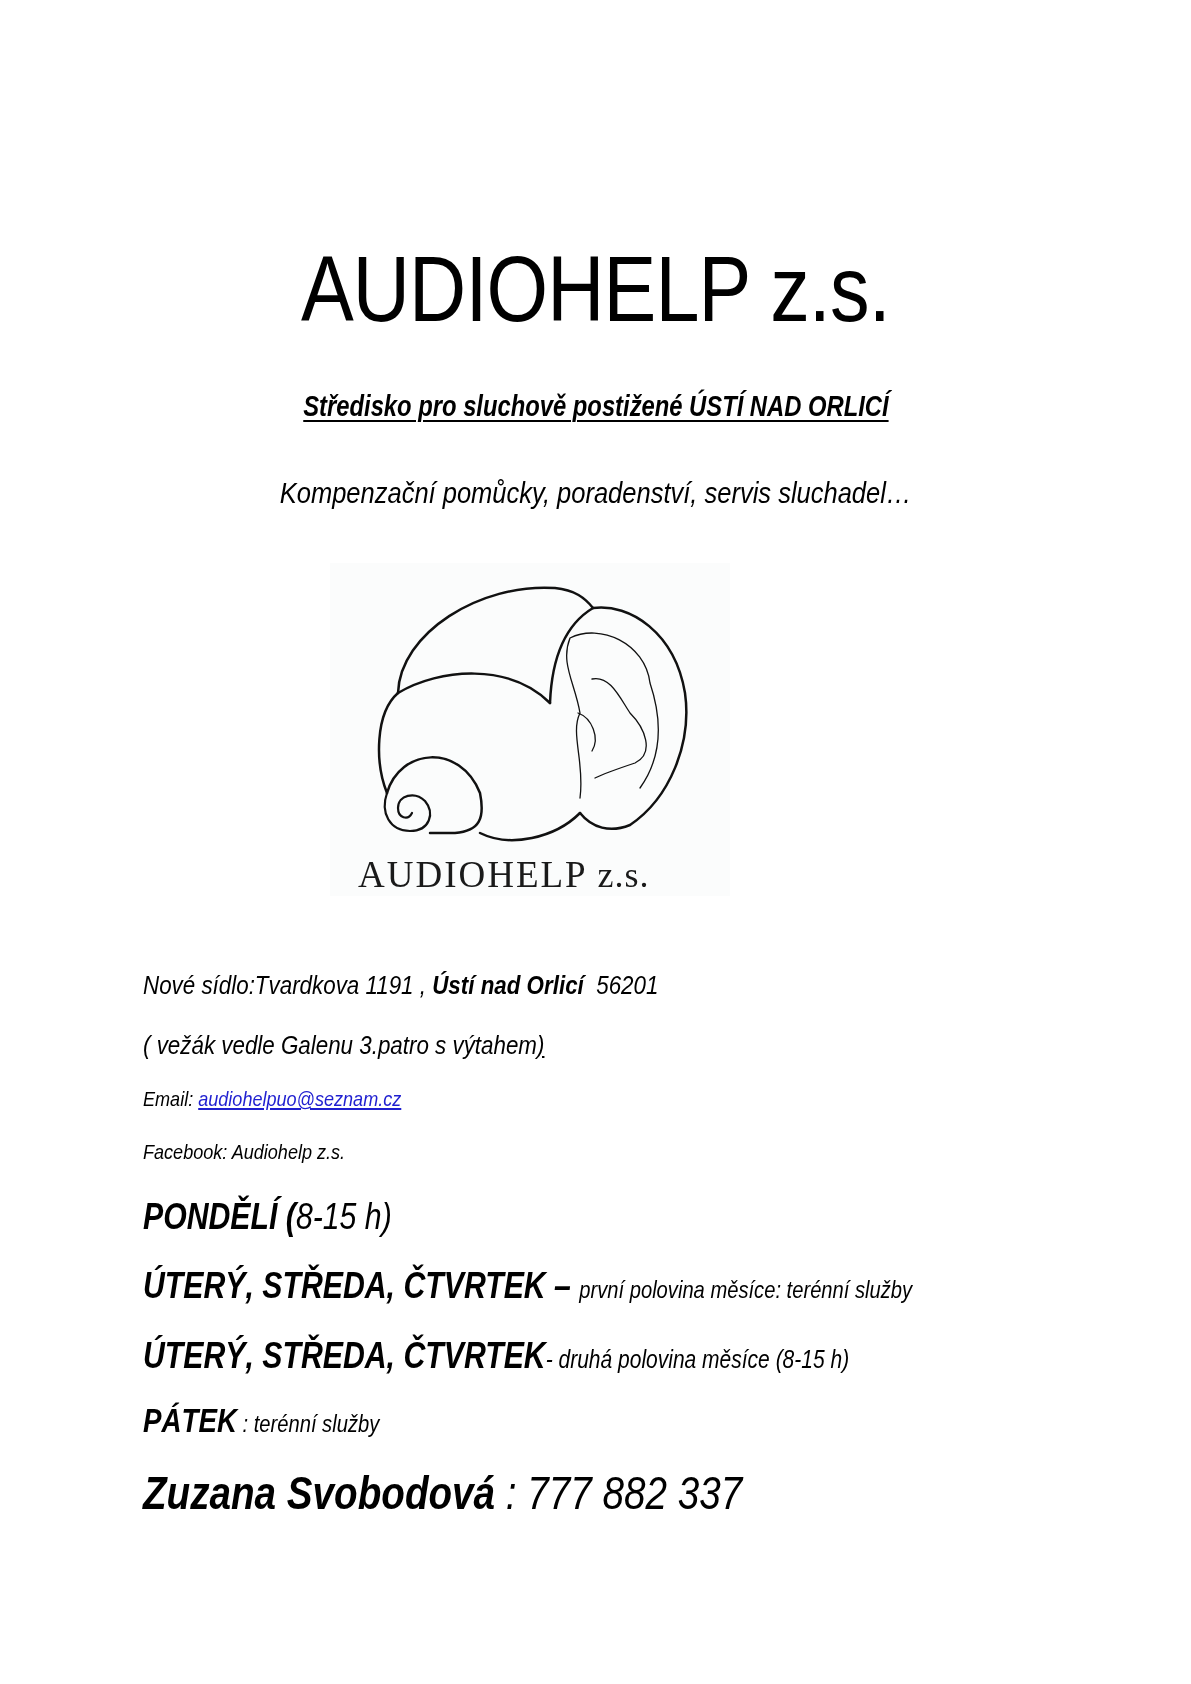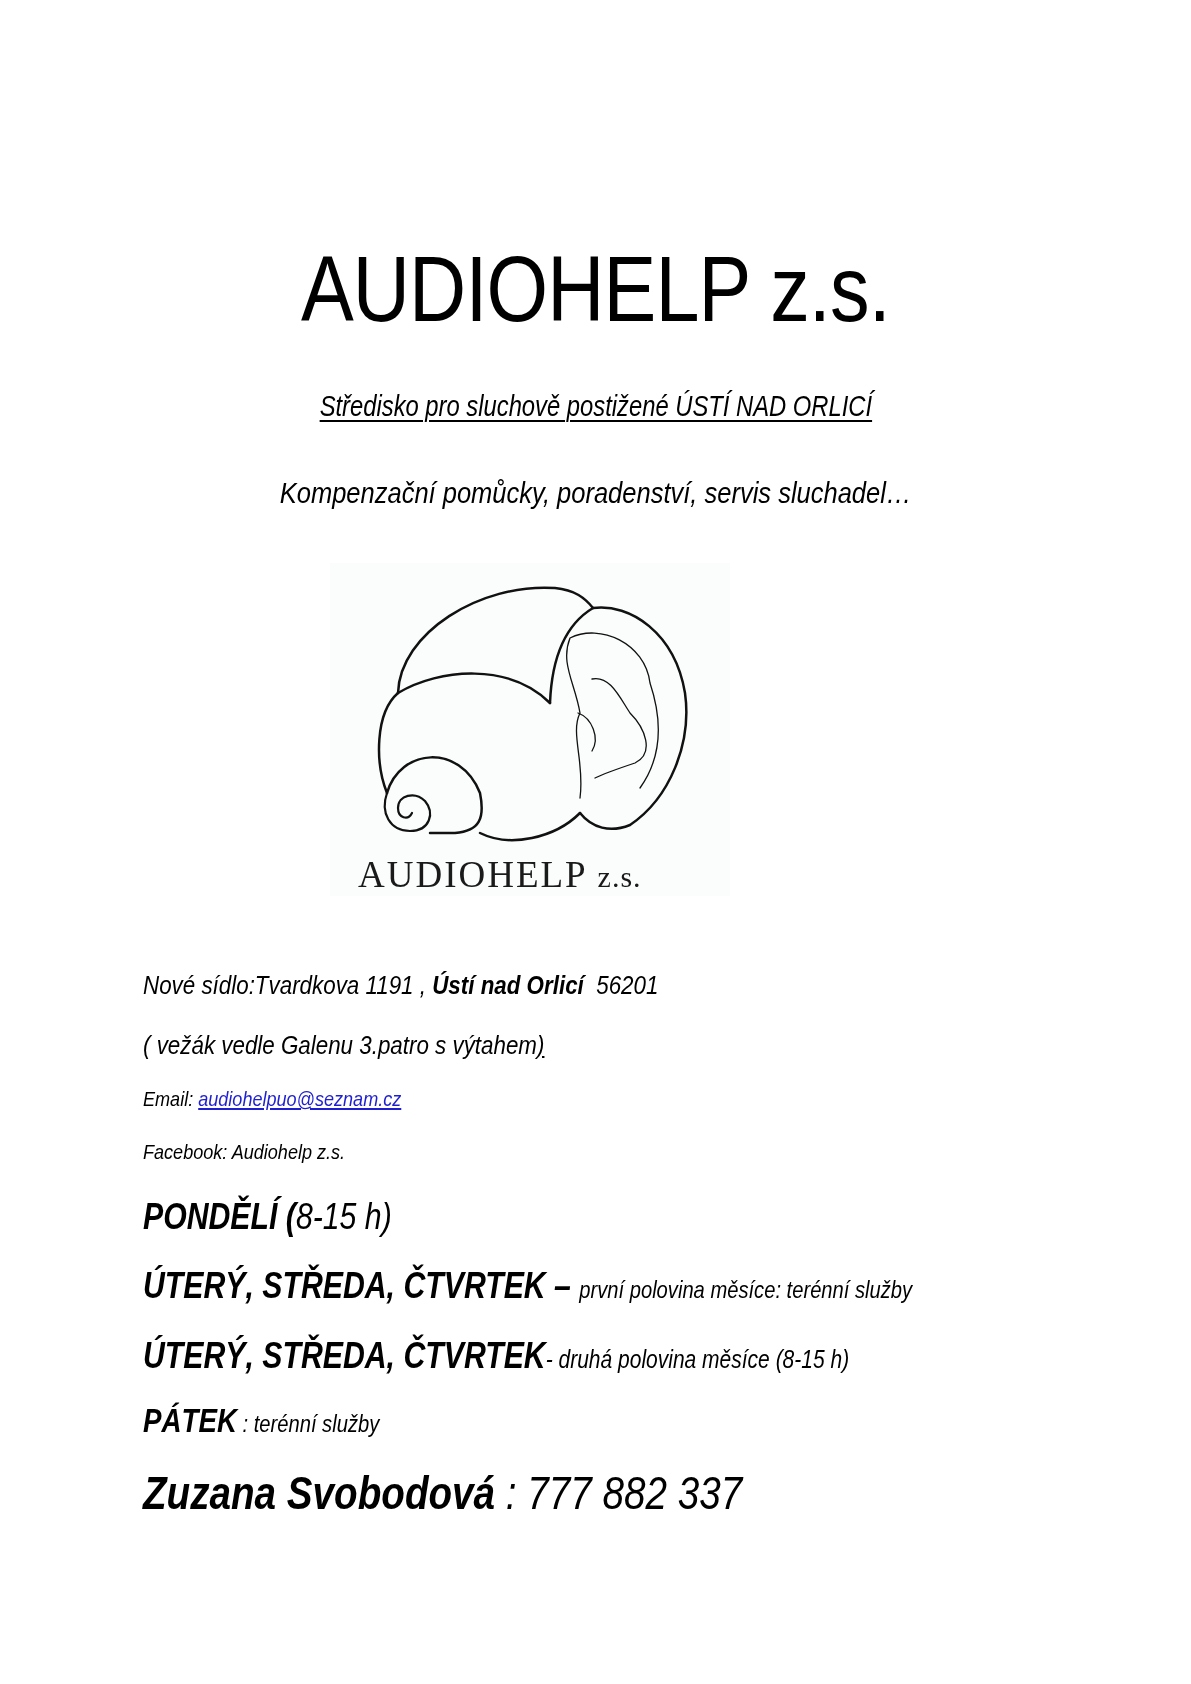--- a/index.html
+++ b/index.html
@@ -2,32 +2,32 @@
 <html><head>
   <meta charset="utf-8">
   <style>
     html, body { margin: 0; padding: 0; background: #ffffff; }
     body { width: 1191px; height: 1684px; position: relative; overflow: hidden;
            font-family: "Liberation Sans", "DejaVu Sans", sans-serif; color: #000; }
     .line { position: absolute; white-space: nowrap; line-height: 1; transform-origin: left top; }
     .center { left: 0; width: 1191px; text-align: center; }
     .title { top: 243px; font-size: 92px; font-weight: normal; letter-spacing: -1px; }
     .title span { display: inline-block; transform: scaleX(0.86); transform-origin: center; }
-    .subtitle { top: 392px; font-size: 29px; font-style: italic; font-weight: normal; }
+    .subtitle { top: 392px; font-size: 29px; font-style: italic; font-weight: bold; }
     .subtitle span { display: inline-block; transform: scaleX(0.82); transform-origin: center;
                      text-decoration: underline; text-decoration-thickness: 2px; text-underline-offset: 4px; }
     .tagline { top: 458px; font-size: 30px; font-style: italic; margin-top: 20px; }
     .tagline span { display: inline-block; transform: scaleX(0.85); transform-origin: center; }
 
     .logo { position: absolute; left: 330px; top: 563px; width: 400px; height: 333px;
             background: #fbfcfc; }
     .logo svg { position: absolute; left: 0; top: 0; }
     .logo-caption { position: absolute; left: 28px; top: 290px; font-family: "Liberation Serif", "DejaVu Serif", serif;
                     font-size: 37px; letter-spacing: 2px; color: #1a1a1a; white-space: nowrap; }
-    .logo-caption .zs { font-size: 30px; letter-spacing: 1px; margin-top: 47px; }
+    .logo-caption .zs { font-size: 36px; letter-spacing: 1px; margin-top: 47px; }
 
     .it { font-style: italic; }
     .b { font-weight: bold; }
     .left { left: 143px; }
     .addr { top: 972px; font-size: 26px; transform: scaleX(0.86); }
     .addr2 { top: 1032px; font-size: 26px; transform: scaleX(0.86); }
     .addr2 .u { text-decoration: underline; }
     .email { top: 1088px; font-size: 21px; transform: scaleX(0.86); }
     .email a { color: #1f1fd0; text-decoration: underline; }
     .fb { top: 1141px; font-size: 21px; transform: scaleX(0.86); }

